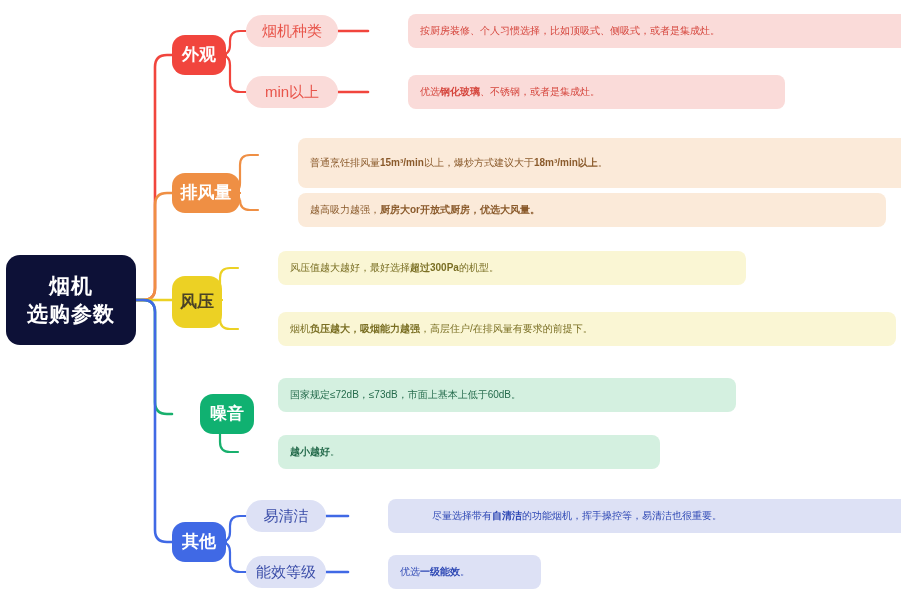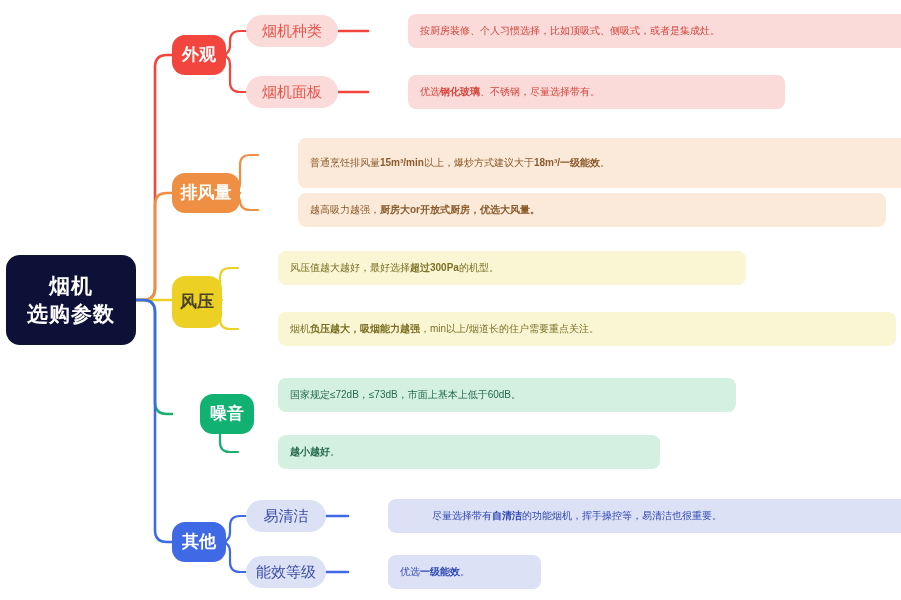--- a/index.html
+++ b/index.html
@@ -107,53 +107,53 @@
       <div class="node branch" style="left: 172px; top: 35px; width: 54px; height: 40px; background: rgb(241, 69, 61); color: rgb(255, 255, 255);">
         <span>外观</span>
       </div>
       <div class="node sublabel" style="left: 246px; top: 15px; width: 92px; height: 32px; background: rgb(250, 219, 217); color: rgb(232, 84, 74);">
         <span>烟机种类</span>
       </div>
       <div class="node leaf" style="left: 368px; top: 14px; width: 528px; height: 34px; background: rgb(250, 219, 217); color: rgb(213, 69, 60);">
         <span>按厨房装修、个人习惯选择，比如顶吸式、侧吸式，或者是集成灶。</span>
       </div>
       <div class="node sublabel" style="left: 246px; top: 76px; width: 92px; height: 32px; background: rgb(250, 219, 217); color: rgb(232, 84, 74);">
-        <span>烟机面板</span>
+        <span>min以上</span>
       </div>
       <div class="node leaf" style="left: 368px; top: 75px; width: 377px; height: 34px; background: rgb(250, 219, 217); color: rgb(213, 69, 60);">
         <span>优选</span>
         <b>钢化玻璃</b>
-        <span>、不锈钢，尽量选择带有。</span>
+        <span>、不锈钢，或者是集成灶。</span>
       </div>
       <div class="node branch" style="left: 172px; top: 173px; width: 68px; height: 40px; background: rgb(239, 143, 68); color: rgb(255, 255, 255);">
         <span>排风量</span>
       </div>
       <div class="node leaf" style="left: 258px; top: 138px; width: 620px; height: 50px; background: rgb(251, 234, 217); color: rgb(138, 90, 43);">
         <span>普通烹饪排风量</span>
         <b>15m³/min</b>
         <span>以上，爆炒方式建议大于</span>
-        <b>18m³/一级能效</b>
+        <b>18m³/min以上</b>
         <span>。</span>
       </div>
       <div class="node leaf" style="left: 258px; top: 193px; width: 588px; height: 34px; background: rgb(251, 234, 217); color: rgb(138, 90, 43);">
         <span>越高吸力越强，</span>
         <b>厨房大or开放式厨房，优选大风量。</b>
       </div>
       <div class="node branch" style="left: 172px; top: 276px; width: 50px; height: 52px; background: rgb(236, 209, 36); color: rgb(74, 67, 38);">
         <span>风压</span>
       </div>
       <div class="node leaf" style="left: 238px; top: 251px; width: 468px; height: 34px; background: rgb(250, 246, 212); color: rgb(122, 111, 36);">
         <span>风压值越大越好，最好选择</span>
         <b>超过300Pa</b>
         <span>的机型。</span>
       </div>
       <div class="node leaf" style="left: 238px; top: 312px; width: 618px; height: 34px; background: rgb(250, 246, 212); color: rgb(122, 111, 36);">
         <span>烟机</span>
         <b>负压越大，吸烟能力越强</b>
-        <span>，min以上/烟道长的住户需要重点关注。</span>
+        <span>，高层住户/在排风量有要求的前提下。</span>
       </div>
       <div class="node branch" style="left: 172px; top: 394px; width: 54px; height: 40px; background: rgb(16, 177, 113); color: rgb(255, 255, 255); margin-left: 28px;">
         <span>噪音</span>
       </div>
       <div class="node leaf" style="left: 238px; top: 378px; width: 458px; height: 34px; background: rgb(212, 240, 224); color: rgb(37, 107, 76);">
         <span>国家规定≤72dB，≤73dB，市面上基本上低于60dB。</span>
       </div>
       <div class="node leaf" style="left: 238px; top: 435px; width: 382px; height: 34px; background: rgb(212, 240, 224); color: rgb(37, 107, 76);">
         <b>越小越好</b>
         <span>。</span>

